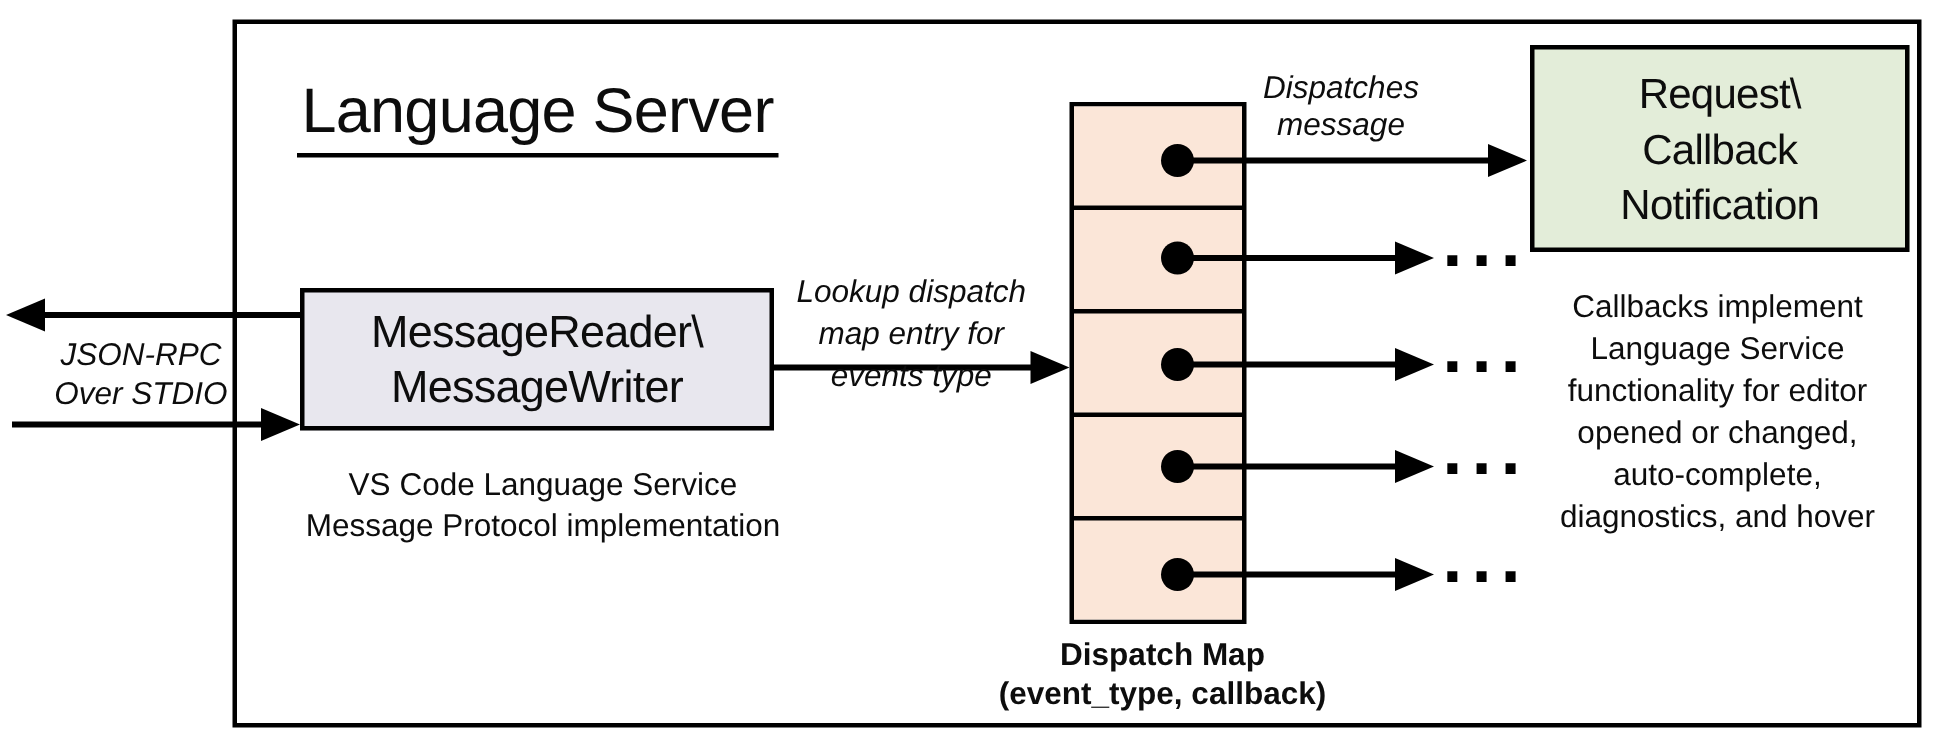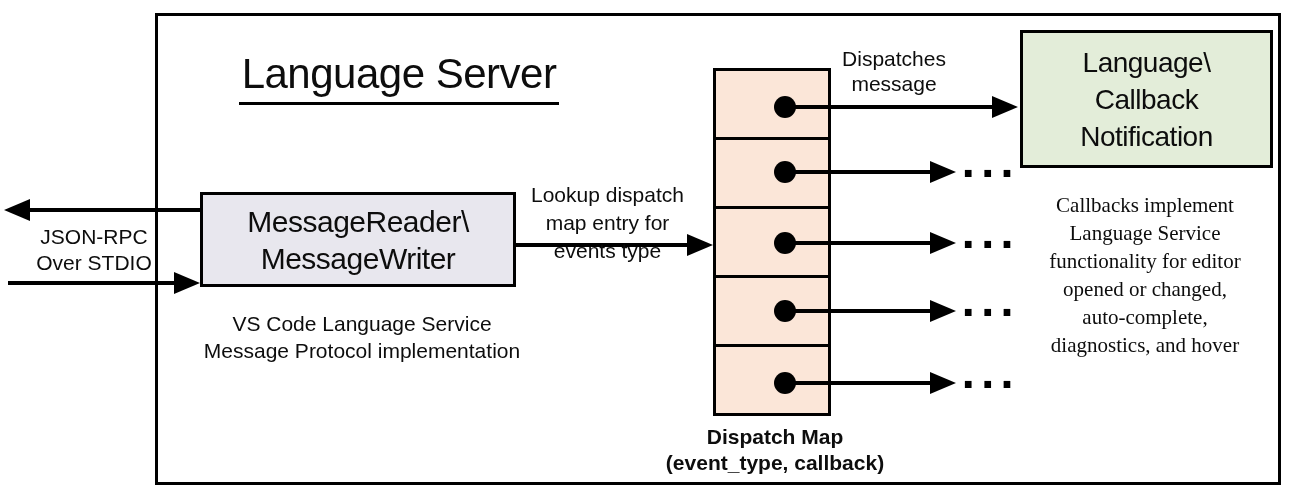--- a/index.html
+++ b/index.html
@@ -18,22 +18,22 @@
   #outer-box {
     left: 155px; top: 13px;
     width: 1126px; height: 472px;
     border: 3px solid #000;
     box-sizing: border-box;
     z-index: 1;
   }
 
   
   #title-wrap {
-    left: 209px; top: 50px; width: 380px;
-    text-align: center; z-index: 6;
+    left: 198px; top: 50px; width: 380px;
+    text-align: left; z-index: 6;
   }
   #title-wrap span {
     display: inline-block;
     font-size: 42px;
     letter-spacing: -0.5px;
     border-bottom: 3px solid #000;
     padding: 0 3px 4px 3px;
     white-space: nowrap;
   }
 
@@ -72,27 +72,27 @@
     background: var(--dispatch-fill, #FBE6D8);
   }
   .dm-cell + .dm-cell { border-top: 3px solid #000; }
 
   
   .ann {
     text-align: center;
     z-index: 6;
     white-space: nowrap;
   }
-  .italic { }
+  .italic { font-style: italic; }
   #stdio-label   { left: 8px;    top: 224px; width: 172px; font-size: 21px; line-height: 26px; }
   #lookup-label  { left: 510px;  top: 157px; width: 195px; font-size: 21px; line-height: 28px; margin-top: 24px; }
   #dispatches-label { left: 815px; top: 46px; width: 158px; font-size: 21px; line-height: 25px; }
   #reader-caption { left: 188px; top: 310px; width: 348px; font-size: 21px; line-height: 27px; }
   #dispatch-caption { left: 645px; top: 424px; width: 260px; font-size: 21px; line-height: 26px; font-weight: bold; }
-  #callbacks-note { left: 1006px; top: 191px; width: 278px; font-size: 21px; line-height: 28px; font-family: Liberation Serif, serif; }
+  #callbacks-note { left: 1006px; top: 191px; width: 278px; font-size: 21px; line-height: 28px; }
 
   .ellipsis {
     z-index: 6;
     width: 52px;
     font-size: 38px;
     font-weight: bold;
     letter-spacing: 5px;
     line-height: 38px;
     font-family: "DejaVu Sans", sans-serif;
     color: #000;
@@ -157,21 +157,21 @@
     <div>Dispatch Map</div>
     <div>(event_type, callback)</div>
   </div>
 
   <div id="dispatches-label" class="abs ann italic">
     <div>Dispatches</div>
     <div>message</div>
   </div>
 
   <div id="callback-box" class="abs node-box">
-    <div>Language\</div>
+    <div>Request\</div>
     <div>Callback</div>
     <div>Notification</div>
   </div>
 
   <div id="callbacks-note" class="abs ann">
     <div>Callbacks implement</div>
     <div>Language Service</div>
     <div>functionality for editor</div>
     <div>opened or changed,</div>
     <div>auto-complete,</div>

